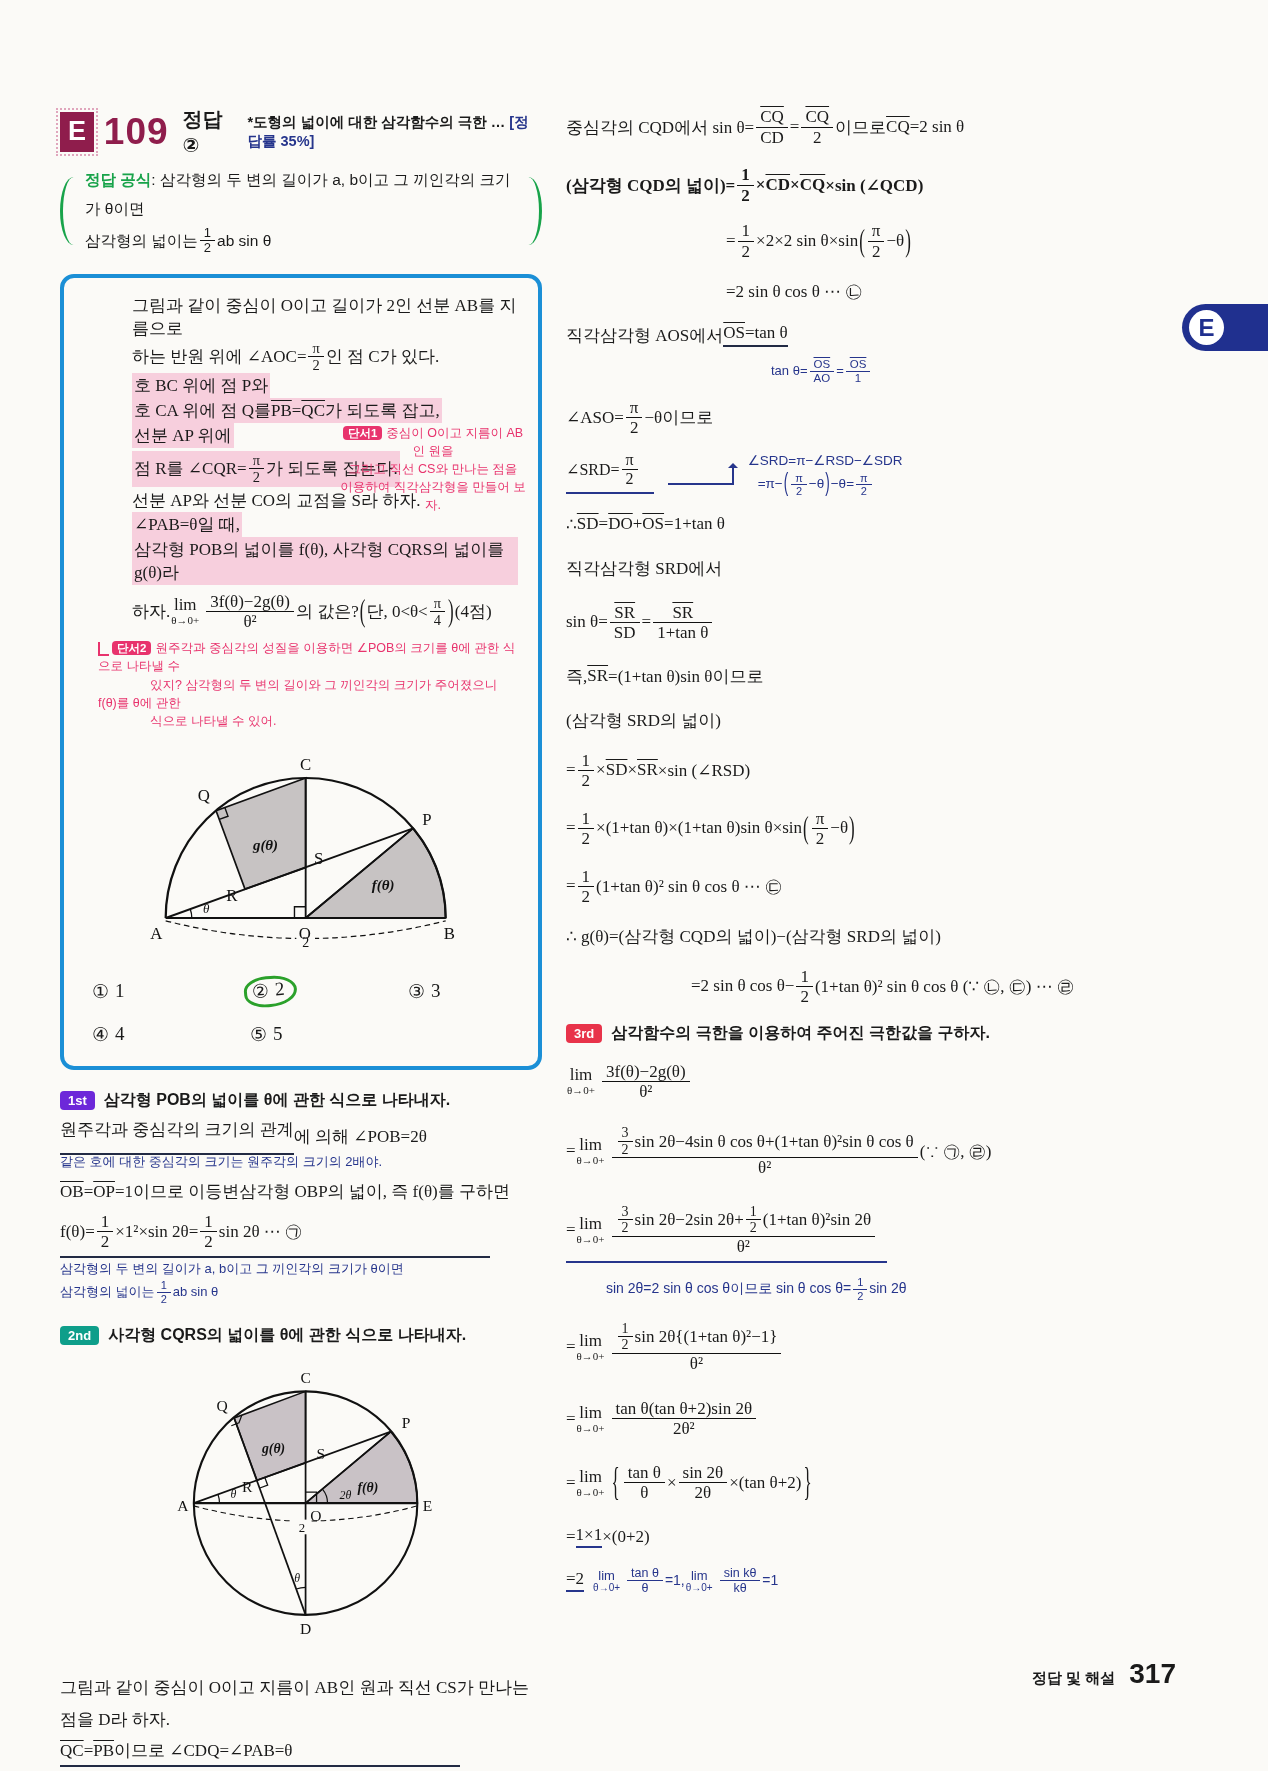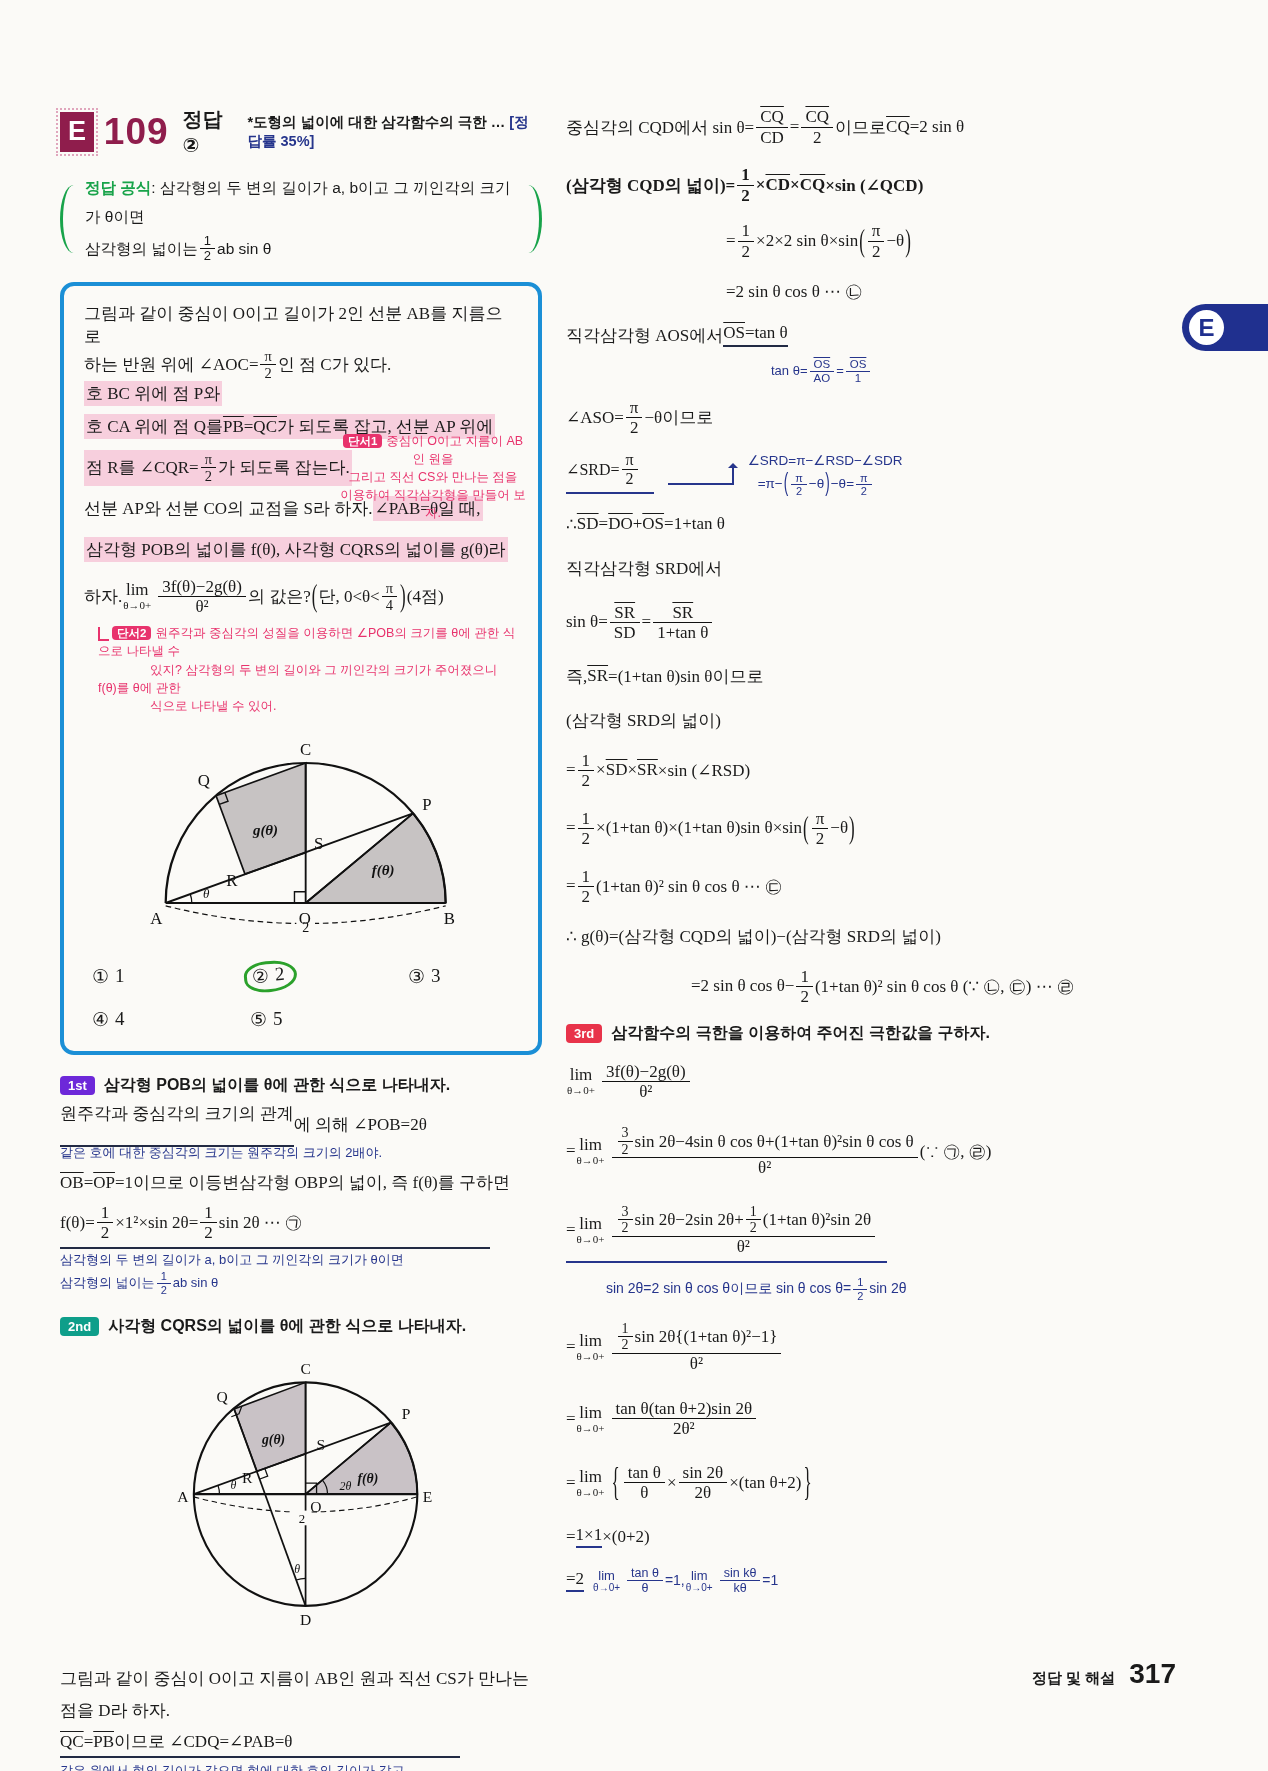--- a/index.html
+++ b/index.html
@@ -17,31 +17,31 @@
   .e-badge{width:40px;height:40px;background:#8f1d4c;color:#fff;
     font-family:"Liberation Sans","DejaVu Sans",sans-serif;font-weight:bold;font-size:27px;
     display:flex;align-items:center;justify-content:center;
     outline:2px dotted #e0a6bd;outline-offset:2px;}
   .hdr-num{color:#8f1d4c;font-size:37px;font-weight:bold;font-family:"Liberation Sans","DejaVu Sans",sans-serif;letter-spacing:1px;}
   .hdr-ans{font-size:20px;font-weight:bold;font-family:"Liberation Sans","DejaVu Sans",sans-serif;margin-left:4px;}
   .hdr-topic{font-size:14.5px;font-weight:bold;font-family:"Liberation Sans","DejaVu Sans",sans-serif;margin-left:2px;}
   .hdr-rate{color:#26358c;}
 
   
-  .fbox{display:flex;align-items:center;gap:10px;margin-top:16px;}
+  .fbox{display:flex;align-items:center;gap:10px;margin-top:8px;}
   .brace-l{width:12px;height:68px;border-left:3px solid #18a34a;border-radius:16px 0 0 16px / 40px 0 0 40px;flex:none;}
   .brace-r{width:12px;height:68px;border-right:3px solid #18a34a;border-radius:0 16px 16px 0 / 0 40px 40px 0;flex:none;}
   .fbox-body{font-family:"Liberation Sans","DejaVu Sans",sans-serif;font-size:15.5px;line-height:1.9;}
   .fbox-title{color:#18a34a;font-weight:bold;}
 
   
   .pbox{border:4px solid #1b8fd6;border-radius:14px;margin-top:16px;
     padding:16px 20px 18px 20px;position:relative;}
   .ln{display:flex;align-items:center;flex-wrap:wrap;min-height:39px;font-size:17px;}
-  .pbox .ln{min-height:41px;}
+  .pbox .ln{min-height:41px;margin-left:48px;}
   .hl{background:#f7cfdd;display:inline-flex;align-items:center;padding:1px 2px;}
 
   
   .f{display:inline-block;vertical-align:middle;text-align:center;line-height:1.12;margin:0 2px;}
   .f .n{display:block;border-bottom:1.4px solid #111;padding:0 4px;}
   .f .d{display:block;padding:0 4px;}
   .ol{text-decoration:overline;}
   .lim{display:inline-block;text-align:center;vertical-align:middle;margin:0 5px 0 1px;}
   .lim .t{display:block;line-height:1.05;}
   .lim .b{display:block;font-size:11px;line-height:1.1;}
@@ -63,21 +63,21 @@
   
   .stepline{display:flex;align-items:center;margin-top:20px;}
   .tag{color:#fff;font-family:"Liberation Sans","DejaVu Sans",sans-serif;font-weight:bold;font-size:13px;
     padding:2px 8px;border-radius:4px;margin-right:9px;flex:none;}
   .tag-1{background:#6d28d9;}
   .tag-2{background:#0e9e8a;}
   .tag-3{background:#e8334a;}
   .step-title{font-family:"Liberation Sans","DejaVu Sans",sans-serif;font-weight:bold;font-size:16px;}
 
   .bnote{color:#26358c;font-family:"Liberation Sans","DejaVu Sans",sans-serif;font-size:13px;line-height:1.55;}
-  .ul-dk{border-bottom:2px solid #222a44;padding-bottom:20px;}
+  .ul-dk{border-bottom:2px solid #222a44;padding-bottom:12px;}
   .ul-nv{border-bottom:2px solid #26358c;padding-bottom:1px;}
 
   svg{font-family:"Liberation Serif","DejaVu Serif",serif;}
   svg text{fill:#111;}
   .figwrap{text-align:center;margin-top:6px;}
 
   
   .col-right .ln{margin:10px 0;min-height:34px;}
   .ind{margin-left:160px !important;}
   .ind2{margin-left:48px !important;justify-content:center;}

